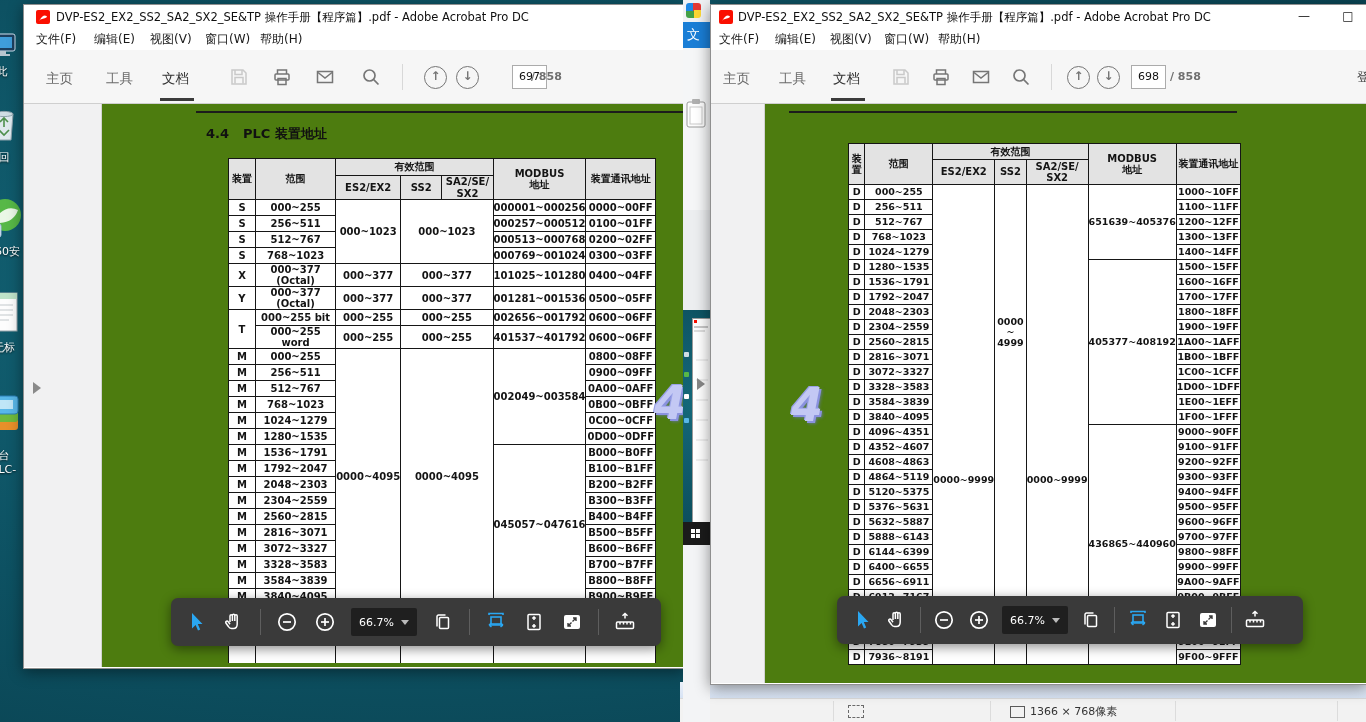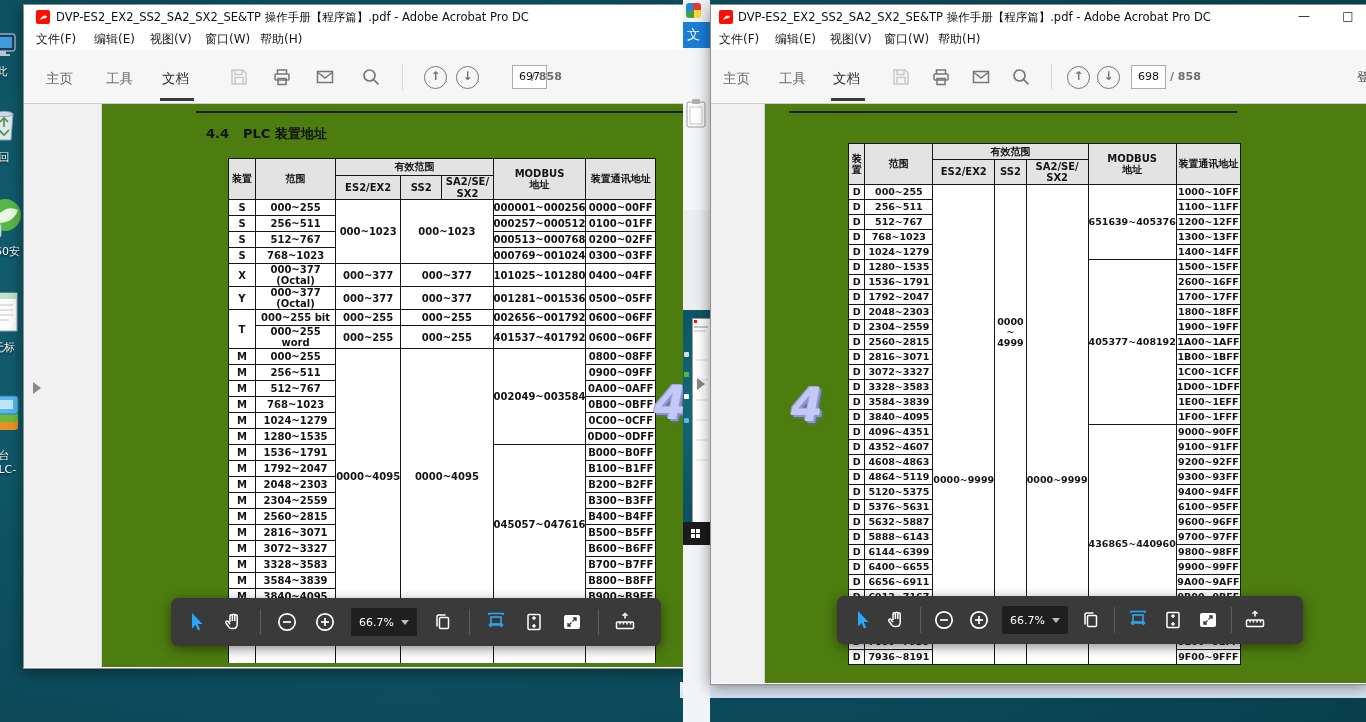--- a/index.html
+++ b/index.html
@@ -632,21 +632,21 @@
                 </tr>
                 <tr>
                   <td>D</td>
                   <td>1280~1535</td>
                   <td rowspan="11">405377~408192</td>
                   <td>1500~15FF</td>
                 </tr>
                 <tr>
                   <td>D</td>
                   <td>1536~1791</td>
-                  <td>2600~16FF</td>
+                  <td>1600~16FF</td>
                 </tr>
                 <tr>
                   <td>D</td>
                   <td>1792~2047</td>
                   <td>1700~17FF</td>
                 </tr>
                 <tr>
                   <td>D</td>
                   <td>2048~2303</td>
                   <td>1800~18FF</td>
@@ -708,21 +708,21 @@
                   <td>9300~93FF</td>
                 </tr>
                 <tr>
                   <td>D</td>
                   <td>5120~5375</td>
                   <td>9400~94FF</td>
                 </tr>
                 <tr>
                   <td>D</td>
                   <td>5376~5631</td>
-                  <td>6100~95FF</td>
+                  <td>9500~95FF</td>
                 </tr>
                 <tr>
                   <td>D</td>
                   <td>5632~5887</td>
                   <td>9600~96FF</td>
                 </tr>
                 <tr>
                   <td>D</td>
                   <td>5888~6143</td>
                   <td>9700~97FF</td>
@@ -834,14 +834,26 @@
           <svg width="22" height="20" fill="none" stroke="#fff" stroke-width="1.5">
             <path d="M11 1.5 v5 M8.5 3.8 L11 1.5 l2.5 2.3"></path>
             <rect x="2.5" y="10" width="17" height="6.5" rx="1"></rect>
             <path d="M6 10 v2.5 M9.5 10 v2.5 M13 10 v2.5 M16.5 10 v2.5"></path>
           </svg>
         </span>
     </div>
   </div>
 
   <div class="bluestrip"></div>
+  <div class="statusbar">
+    <svg style="position:absolute;left:7px;top:5px;" width="14" height="14">
+        <path d="M7 0 V14 M0 7 H14" stroke="#4a4a4a" stroke-width="1.4"></path>
+      </svg>
+    <div class="sdiv" style="left:153px;"></div>
+    <div style="position:absolute;left:168px;top:6px;width:14px;height:11px;border:1px dashed #6a6a6a;"></div>
+    <div class="sdiv" style="left:310px;"></div>
+    <div style="position:absolute;left:330px;top:7px;width:13px;height:10px;border:1.4px solid #5a5a5a;"></div>
+    <div class="stext" style="left:350px;">1366 × 768像素</div>
+    <div class="sdiv" style="left:495px;"></div>
+    <div class="sdiv" style="left:657px;"></div>
+  </div>
 
 </div>
 
 </body></html>

